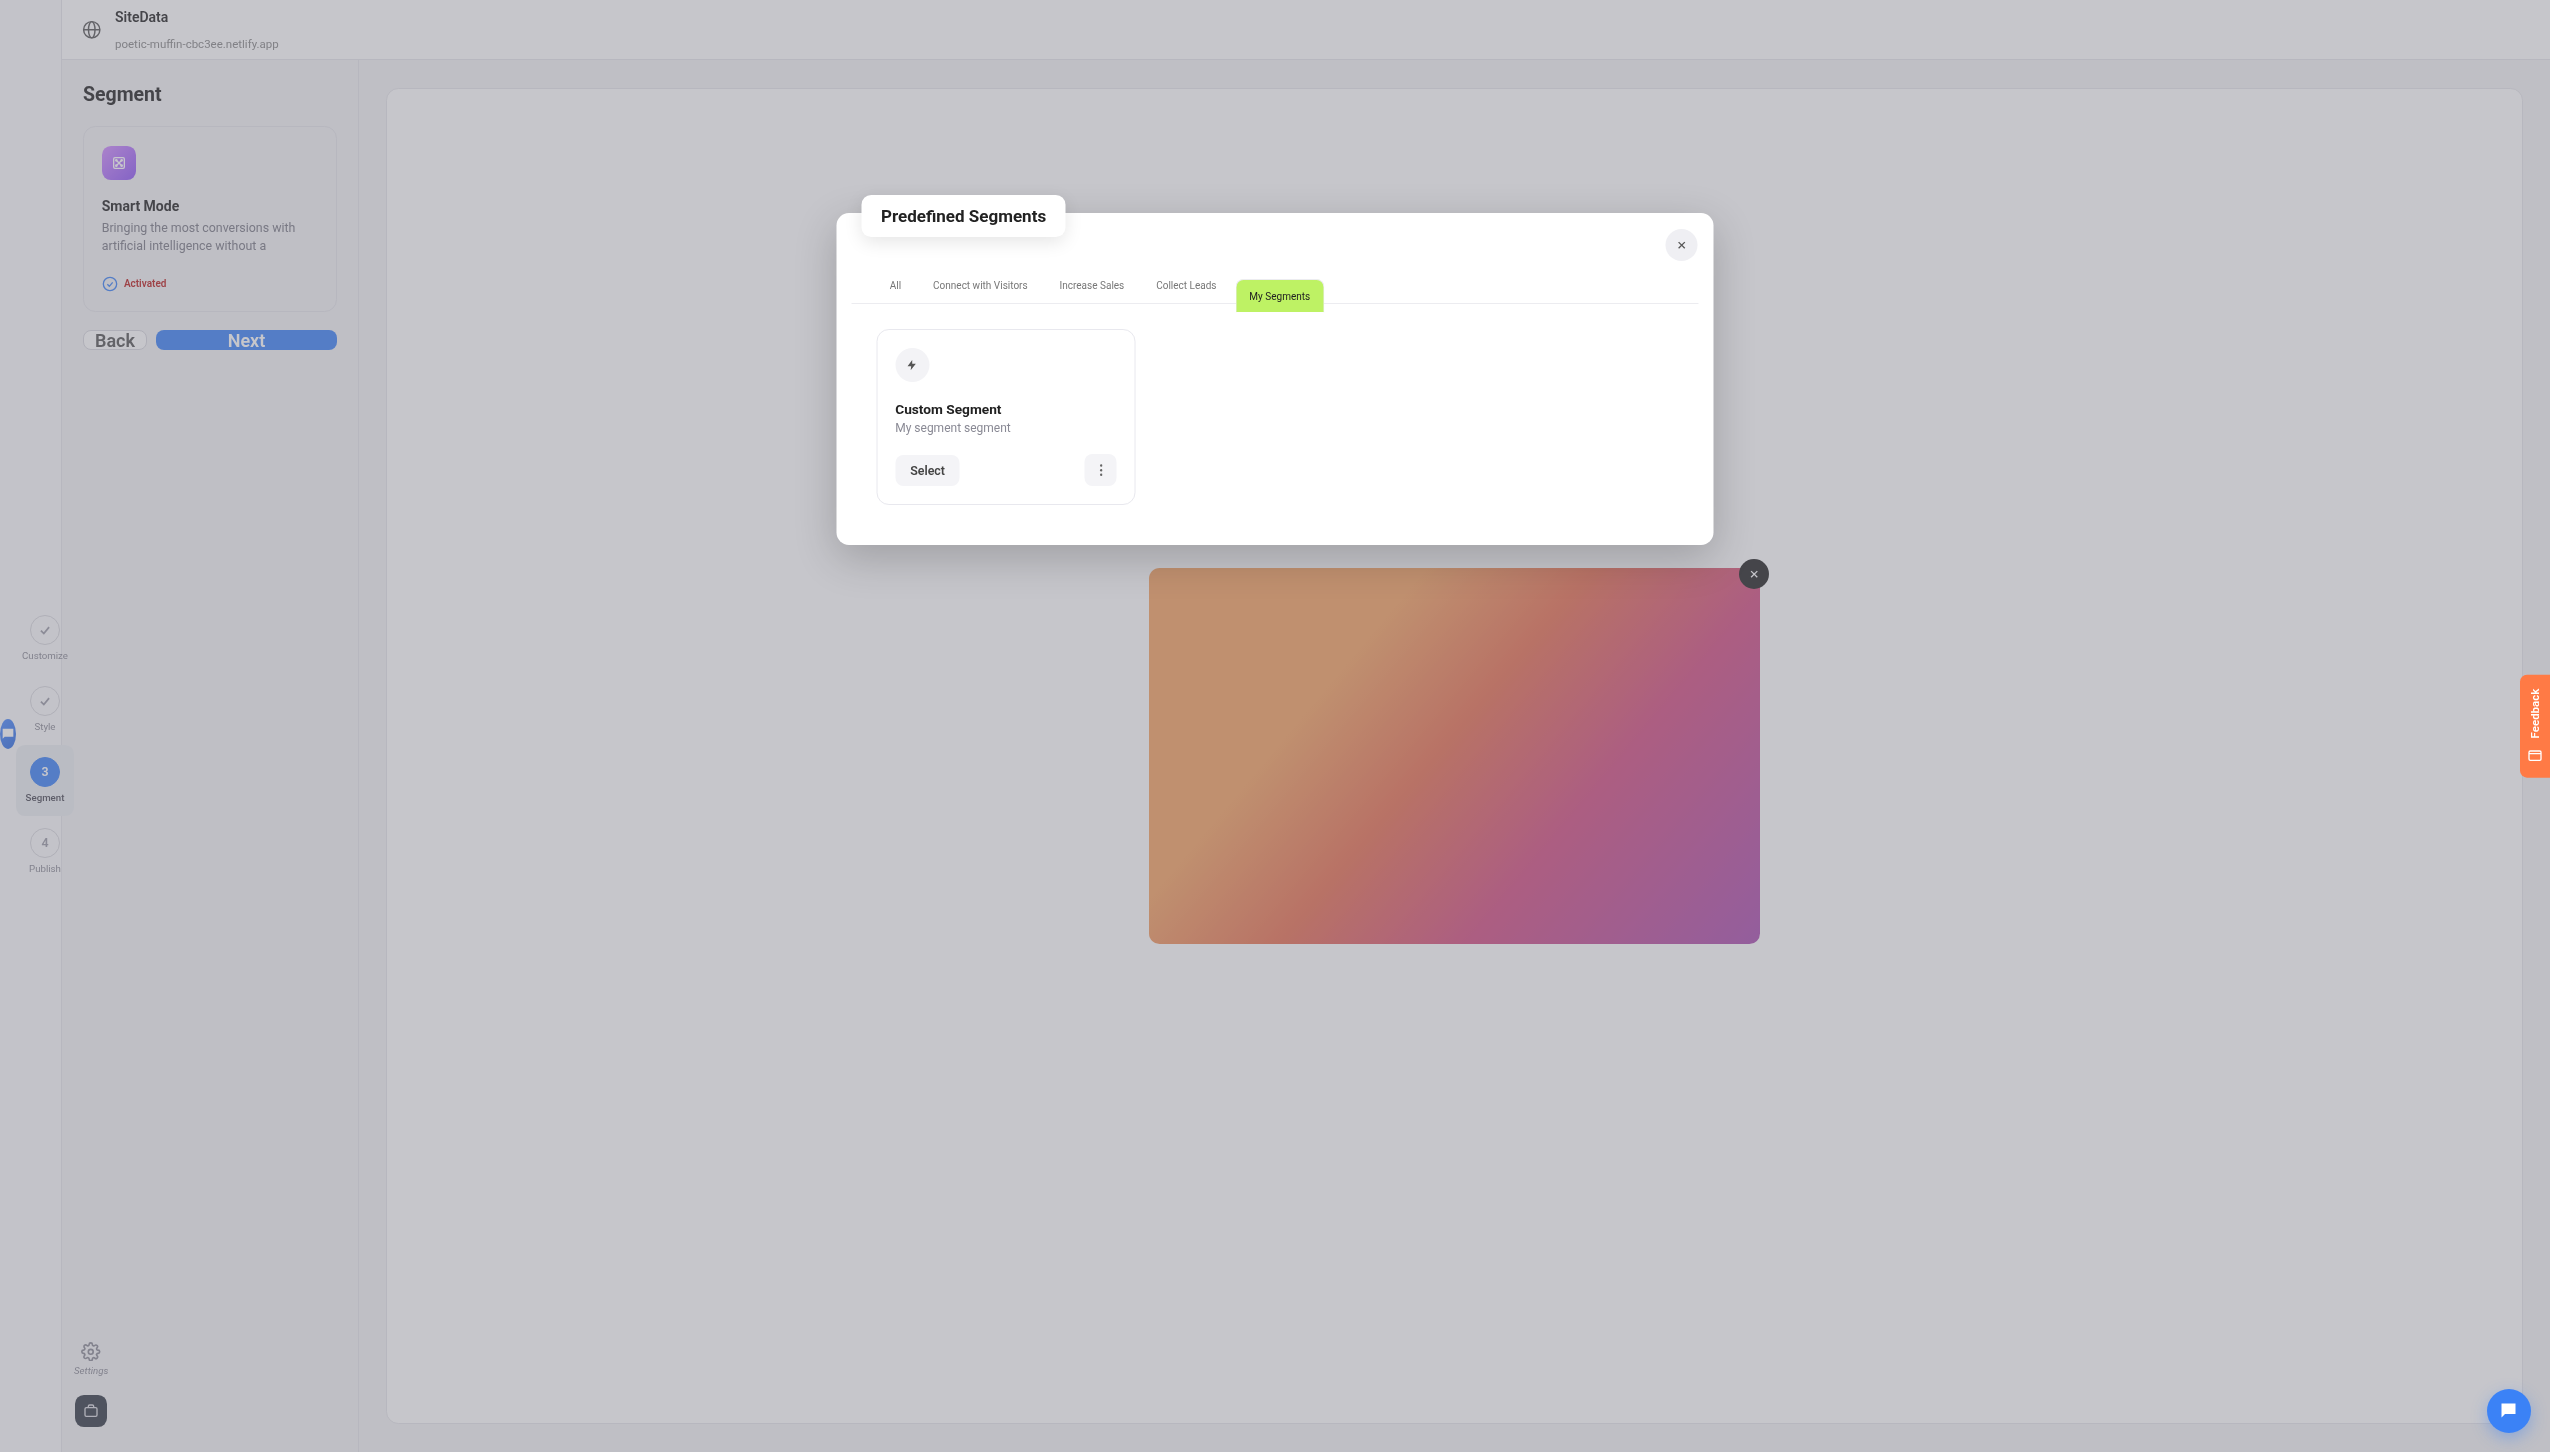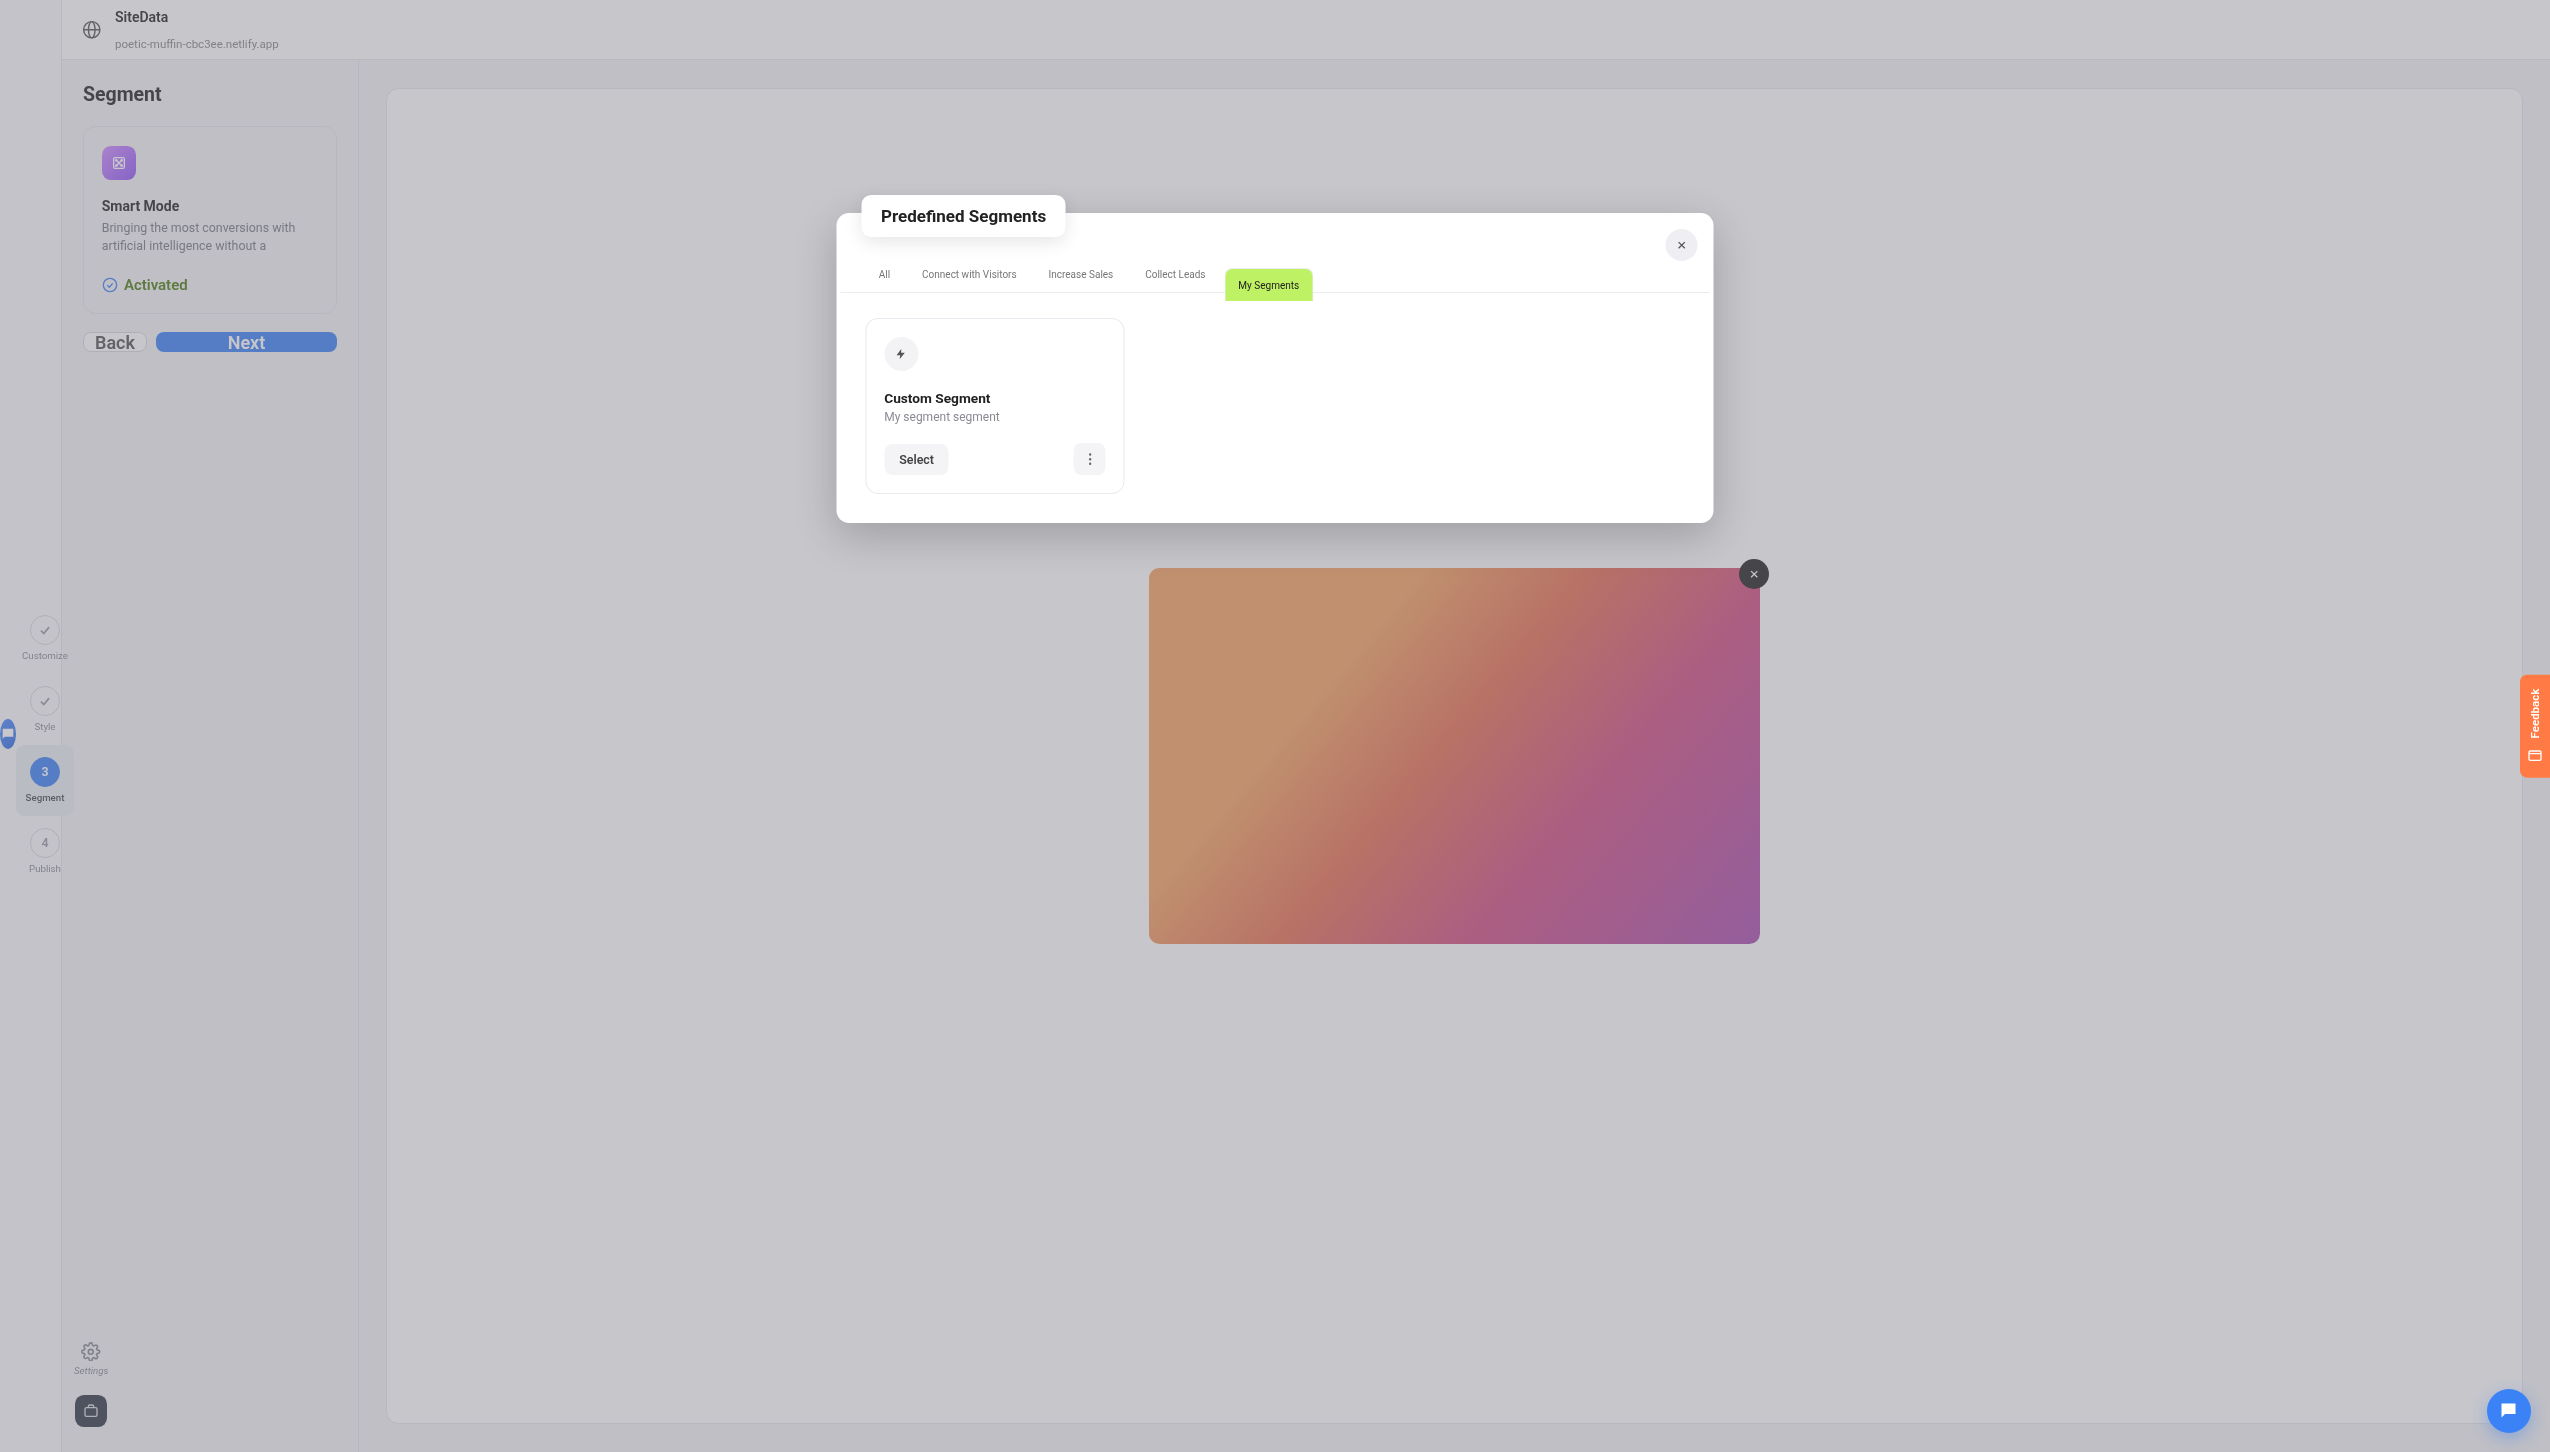--- a/index.html
+++ b/index.html
@@ -59,21 +59,21 @@
   width: 34px; height: 34px; border-radius: 8.9px;
   background: linear-gradient(135deg, #d18cff, #8d55f5);
   display: flex; align-items: center; justify-content: center;
   margin-bottom: 17.7px;
 }
 .card-icon svg { width: 16px; height: 16px; stroke: #fff; fill: none; }
 .card-title { font-size: 14px; font-weight: 700; color: #222; margin-bottom: 5.3px; }
 .card-desc { font-size: 12.4px; color: #7a7a85; line-height: 1.45; }
 .card-status { display: flex; align-items: center; gap: 6.2px; margin-top: 21px; }
 .card-status svg { width: 16px; height: 16px; stroke: #3b82f6; }
-.card-status span { font-size: 15px; font-weight: 600; color: #4d7c0f; }
+.card-status span { font-size: 10px; font-weight: 600; color: #b91c1c; }
 .side-actions { display: flex; gap: 8.9px; margin-top: 17.7px; }
 .btn { height: 20px; border-radius: 8px; font-size: 18px; font-weight: 600; border: none; cursor: pointer; display: flex; align-items: center; justify-content: center; }
 .btn-back { width: 64px; background: #fff; border: 1.3px solid #d8d8de; color: #555; }
 .btn-next { flex: 1; background: #3b82f6; color: #fff; }
 
 
 .canvas { flex: 1; padding: 28px 26.6px; }
 .preview-frame {
   width: 100%; height: 100%; border-radius: 12.4px; border: 0.9px solid #e6e6ea;
   background: #fff; position: relative; overflow: hidden;
@@ -93,21 +93,21 @@
 
 
 .scrim {
   position: absolute; inset: 0; background: rgba(120,120,130,0.42);
 }
 
 
 .modal {
   position: absolute; top: 213px; left: 50%; transform: translateX(-50%);
   width: 877px; background: #fff; border-radius: 12.4px;
-  padding: 4px; box-shadow: 0 12.4px 43px rgba(0,0,0,0.2);
+  padding: 15px; box-shadow: 0 12.4px 43px rgba(0,0,0,0.2);
 }
 .modal-pill {
   position: absolute; top: -17.7px; left: 25px;
   background: #fff; border-radius: 9.7px; padding: 10.6px 19.5px;
   font-size: 17px; font-weight: 700; color: #222;
   box-shadow: 0 5.3px 17.7px rgba(0,0,0,0.1);
 }
 .modal-close {
   position: absolute; top: 16px; right: 16px; width: 32px; height: 32px;
   border-radius: 50%; background: #efeff3; display: flex; align-items: center; justify-content: center;

